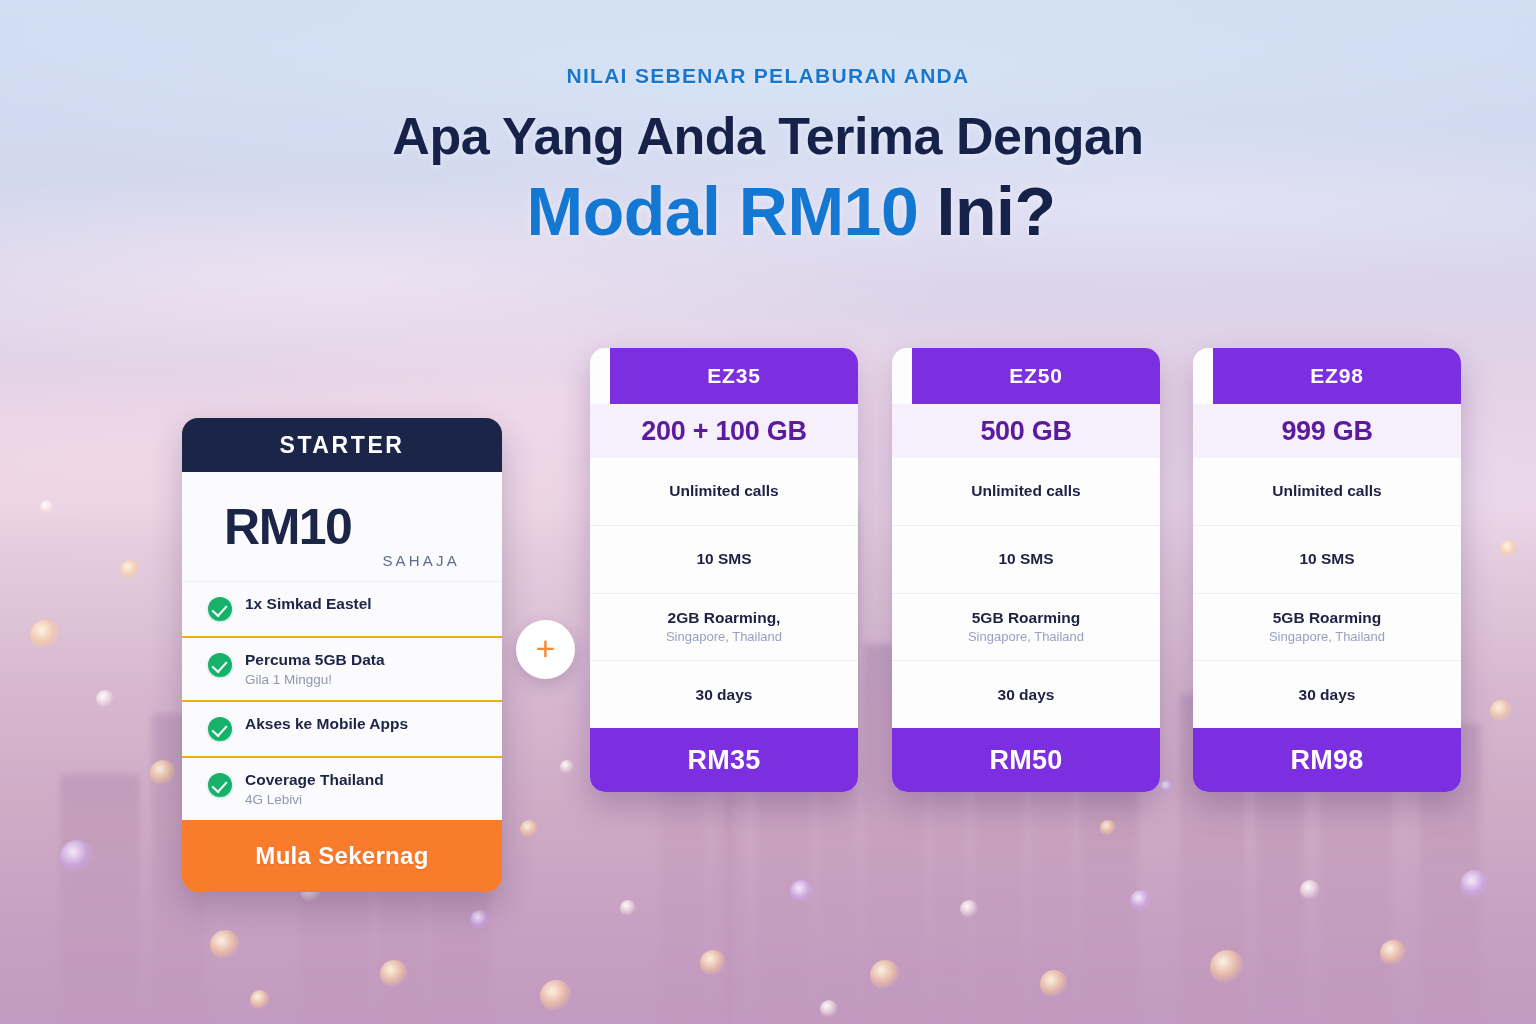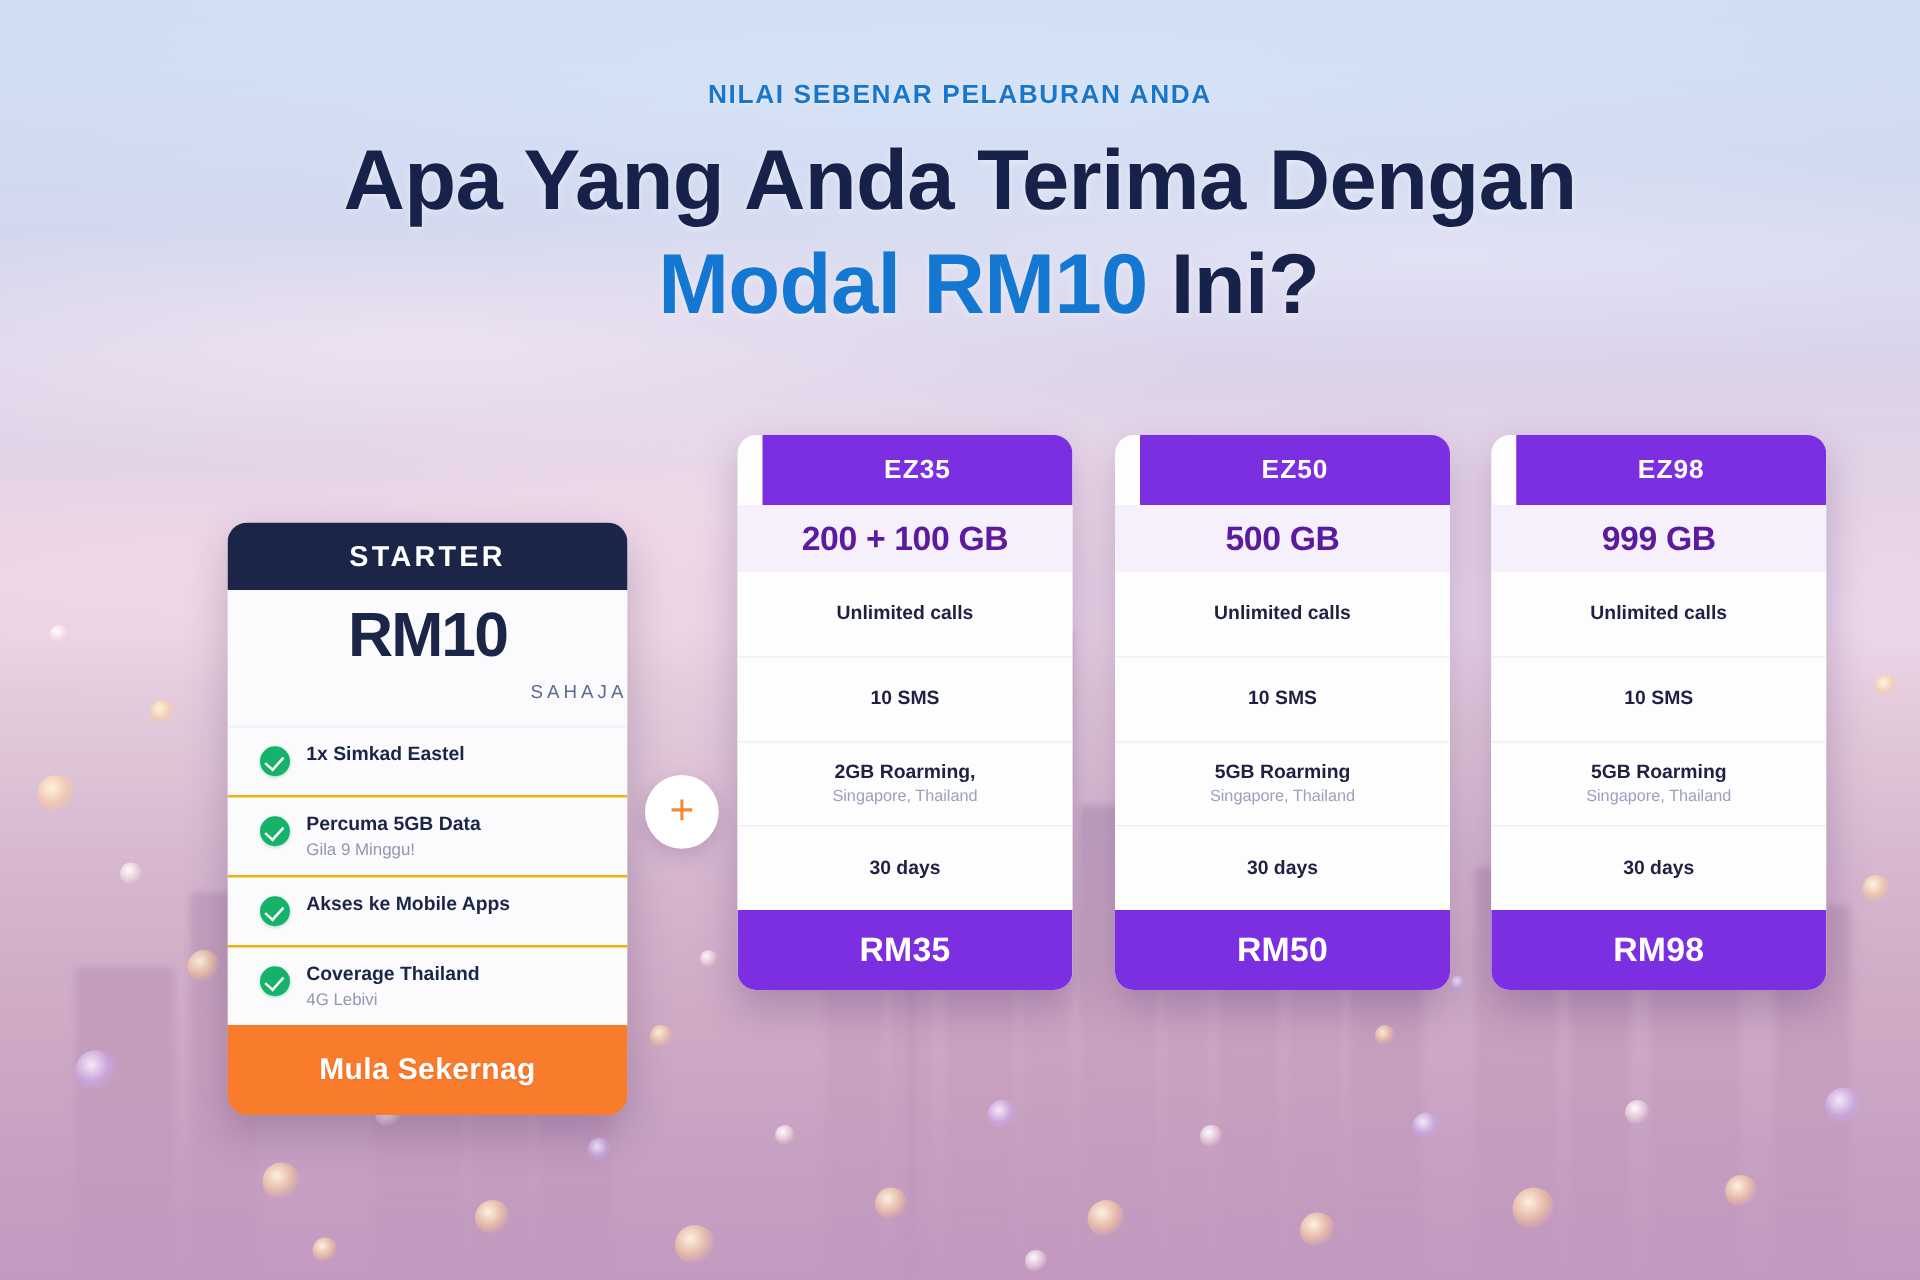--- a/index.html
+++ b/index.html
@@ -84,21 +84,21 @@
 
   
   .header { position:absolute; left:0; right:0; top:64px; text-align:center; z-index:6; }
   .eyebrow {
     font-size:21px; font-weight:bold; letter-spacing:1.3px;
     color:#1877CC;
     text-shadow:0 1px 2px rgba(255,255,255,.6);
   }
   .h1 {
     margin-top:22px;
-    font-size:68px; line-height:1.02; font-weight:bold;
+    font-size:52px; line-height:1.02; font-weight:bold;
     letter-spacing:-.5px;
     color:#17224B;
     text-shadow:0 2px 6px rgba(255,255,255,.45);
   }
   .h2 {
     margin-top:14px;
     font-size:68px; line-height:1.02; font-weight:bold;
     letter-spacing:-.5px;
     color:#17224B;
     text-shadow:0 2px 6px rgba(255,255,255,.45);
@@ -118,21 +118,20 @@
     background:#1B2547; color:#ffffff;
     height:54px; display:flex; align-items:center; justify-content:center;
     font-size:23px; font-weight:bold; letter-spacing:2.6px;
   }
   .starter-body { background:#FBFBFD; }
   .price-row {
     height:110px;
     display:flex; align-items:center; justify-content:center;
     gap:8px;
     border-bottom:1px solid #ECEDF3;
-    flex-direction:column;
   }
   .price-main {
     font-size:50px; font-weight:bold; color:#1B2547; letter-spacing:-1.5px;
   }
   .price-sub {
     font-size:15px; color:#5D6B93; letter-spacing:3.2px; font-weight:500;
     align-self:flex-end; padding-bottom:12px;margin-left:23px;
   }
   .feat {
     display:flex; align-items:flex-start; gap:13px;
@@ -303,21 +302,21 @@
         <div class="chk"></div>
         <div class="feat-txt">
           <div class="feat-title">1x Simkad Eastel</div>
         </div>
       </div>
 
       <div class="feat">
         <div class="chk"></div>
         <div class="feat-txt">
           <div class="feat-title">Percuma 5GB Data</div>
-          <div class="feat-note">Gila 9 Minggu!</div>
+          <div class="feat-note">Gila 1 Minggu!</div>
         </div>
       </div>
 
       <div class="feat">
         <div class="chk"></div>
         <div class="feat-txt">
           <div class="feat-title">Akses ke Mobile Apps</div>
         </div>
       </div>
 

